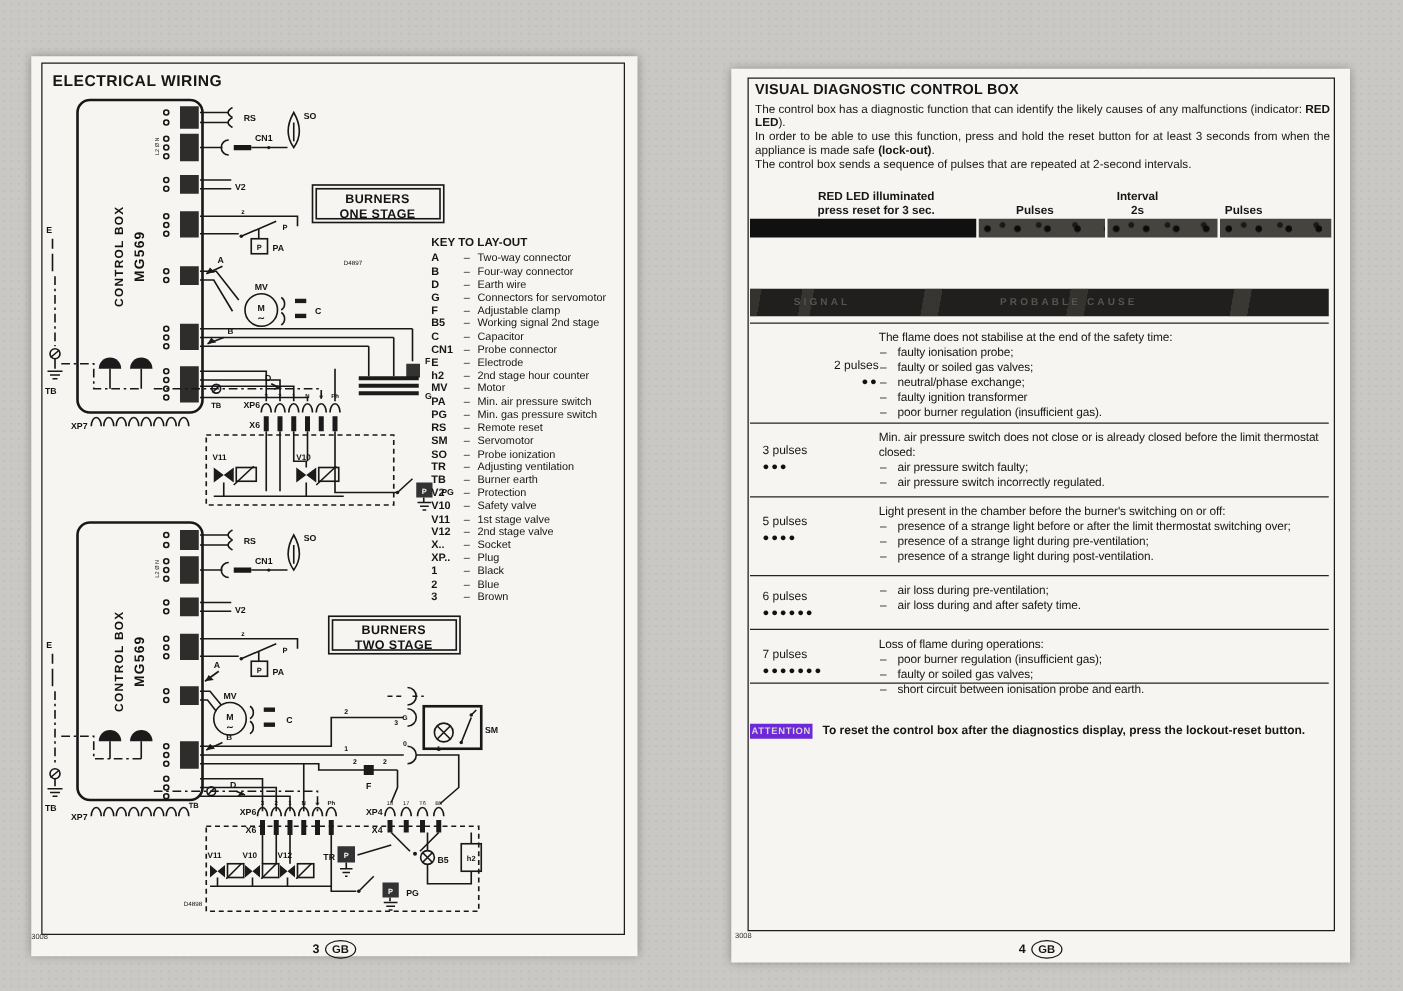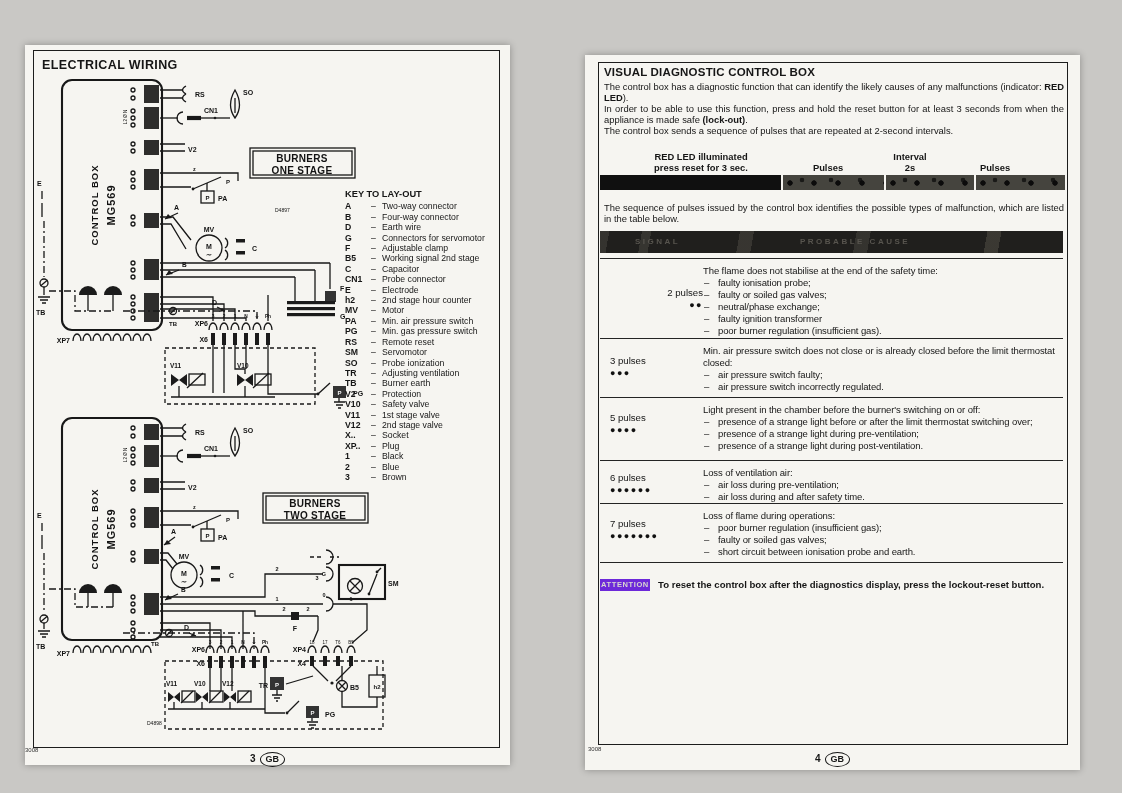--- a/index.html
+++ b/index.html
@@ -692,21 +692,20 @@
     <span style="left:325px;top:107px;transform:translateX(-50%);">2s</span>
     <span style="left:410px;top:107px;transform:translateX(-50%);">Pulses</span>
   </div>
   <div class="bar">
     <div class="seg seg-black"></div>
     <div class="seg seg-dots sd1"></div>
     <div class="seg seg-dots sd2"></div>
     <div class="seg seg-dots sd3"></div>
   </div>
 
-  <p class="seqp">The sequence of pulses issued by the control box identifies the possible types of malfunction, which are listed in the table below.</p>
 
   <div class="thead">
     <span style="left:35px;">SIGNAL</span>
     <span style="left:200px;">PROBABLE CAUSE</span>
   </div>
 
   <div class="rows">
 
     <div class="drow" style="height:80px;">
       <div class="sig" style="padding-top:28px;text-align:right;">
@@ -747,27 +746,26 @@
           <div class="ci"><span class="dashspan">–</span><span>presence of a strange light during post-ventilation.</span></div>
       </div>
     </div>
 
     <div class="drow" style="height:43px;">
       <div class="sig" style="padding-top:11px;">
         <div>6 pulses</div>
         <div class="dots">●●●●●●</div>
       </div>
       <div class="cause">
-        <p class="ctitle">Loss of ventilation air:</p>
         <div class="ci"><span class="dashspan">–</span><span>air loss during pre-ventilation;</span></div>
           <div class="ci"><span class="dashspan">–</span><span>air loss during and after safety time.</span></div>
       </div>
     </div>
 
-    <div class="drow last" style="height:60px;">
+    <div class="drow last" style="height:44px;">
       <div class="sig" style="padding-top:14px;">
         <div>7 pulses</div>
         <div class="dots">●●●●●●●</div>
       </div>
       <div class="cause">
         <p class="ctitle">Loss of flame during operations:</p>
         <div class="ci"><span class="dashspan">–</span><span>poor burner regulation (insufficient gas);</span></div>
           <div class="ci"><span class="dashspan">–</span><span>faulty or soiled gas valves;</span></div>
           <div class="ci"><span class="dashspan">–</span><span>short circuit between ionisation probe and earth.</span></div>
       </div>

